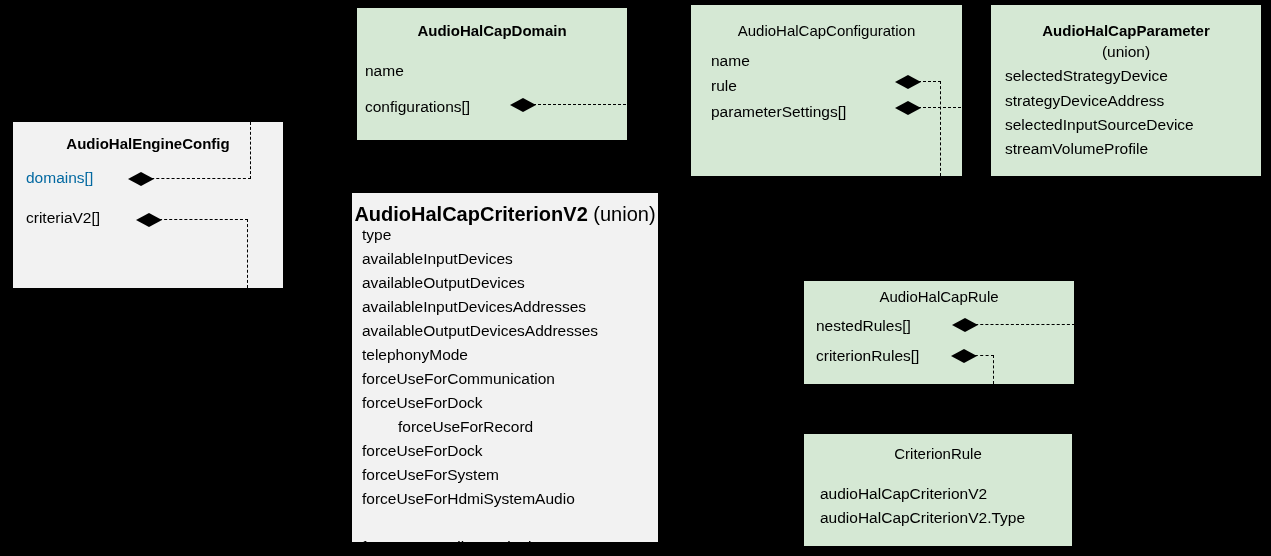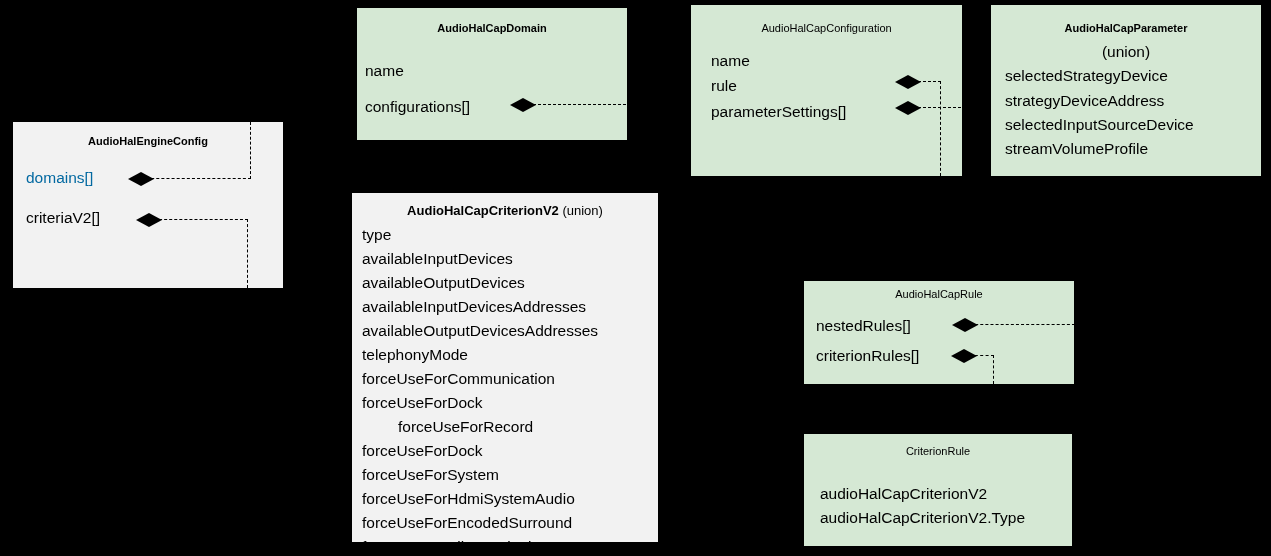--- a/index.html
+++ b/index.html
@@ -20,34 +20,34 @@
     box-sizing: border-box;
     color: #000000;
     line-height: 1.0;
   }
   .box-green { background: #d5e8d4; }
   .box-grey  { background: #f2f2f2; }
 
   .box-title {
     display: block;
     text-align: center;
-    font-size: 11px;
+    font-size: 15px;
     white-space: nowrap;
   }
   .box-title.bold { font-weight: bold; }
   .box-subtitle {
     display: block;
     text-align: center;
     font-size: 15.5px;
     white-space: nowrap;
   }
   .title-row {
     display: block;
     text-align: center;
-    font-size: 13px;
+    font-size: 20px;
     white-space: nowrap;
   }
   .title-row .t-bold { font-weight: bold; }
 
   .attr {
     display: block;
     font-size: 15.5px;
     white-space: nowrap;
   }
   .attr.green-text { color: #0369a1; }
@@ -140,21 +140,20 @@
     <span class="attr" style="position:absolute; left:10px; top:82px;">availableOutputDevices</span>
     <span class="attr" style="position:absolute; left:10px; top:106px;">availableInputDevicesAddresses</span>
     <span class="attr" style="position:absolute; left:10px; top:130px;">availableOutputDevicesAddresses</span>
     <span class="attr" style="position:absolute; left:10px; top:154px;">telephonyMode</span>
     <span class="attr" style="position:absolute; left:10px; top:178px;">forceUseForCommunication</span>
     <span class="attr" style="position:absolute; left:10px; top:202px;">forceUseForDock</span>
     <span class="attr" style="position:absolute; left:10px; top:226px;margin-left:36px;">forceUseForRecord</span>
     <span class="attr" style="position:absolute; left:10px; top:250px;">forceUseForDock</span>
     <span class="attr" style="position:absolute; left:10px; top:274px;">forceUseForSystem</span>
     <span class="attr" style="position:absolute; left:10px; top:298px;">forceUseForHdmiSystemAudio</span>
-    <span class="attr" style="position:absolute; left:10px; top:322px;">forceUseForEncodedSurround</span>
     <span class="attr" style="position:absolute; left:10px; top:346px;">forceUseForVibrateRinging</span>
   </div>
 
   <div class="uml-box box-green" style="left:804px; top:281px; width:270px; height:103px;">
     <span class="box-title" style="position:absolute; left:0; top:8px; width:100%;">AudioHalCapRule</span>
     <span class="attr" style="position:absolute; left:12px; top:37px;">nestedRules[]</span>
     <span class="attr" style="position:absolute; left:12px; top:67px;">criterionRules[]</span>
   </div>
 
   <div class="diamond" style="left:952px; top:325px;"></div>

